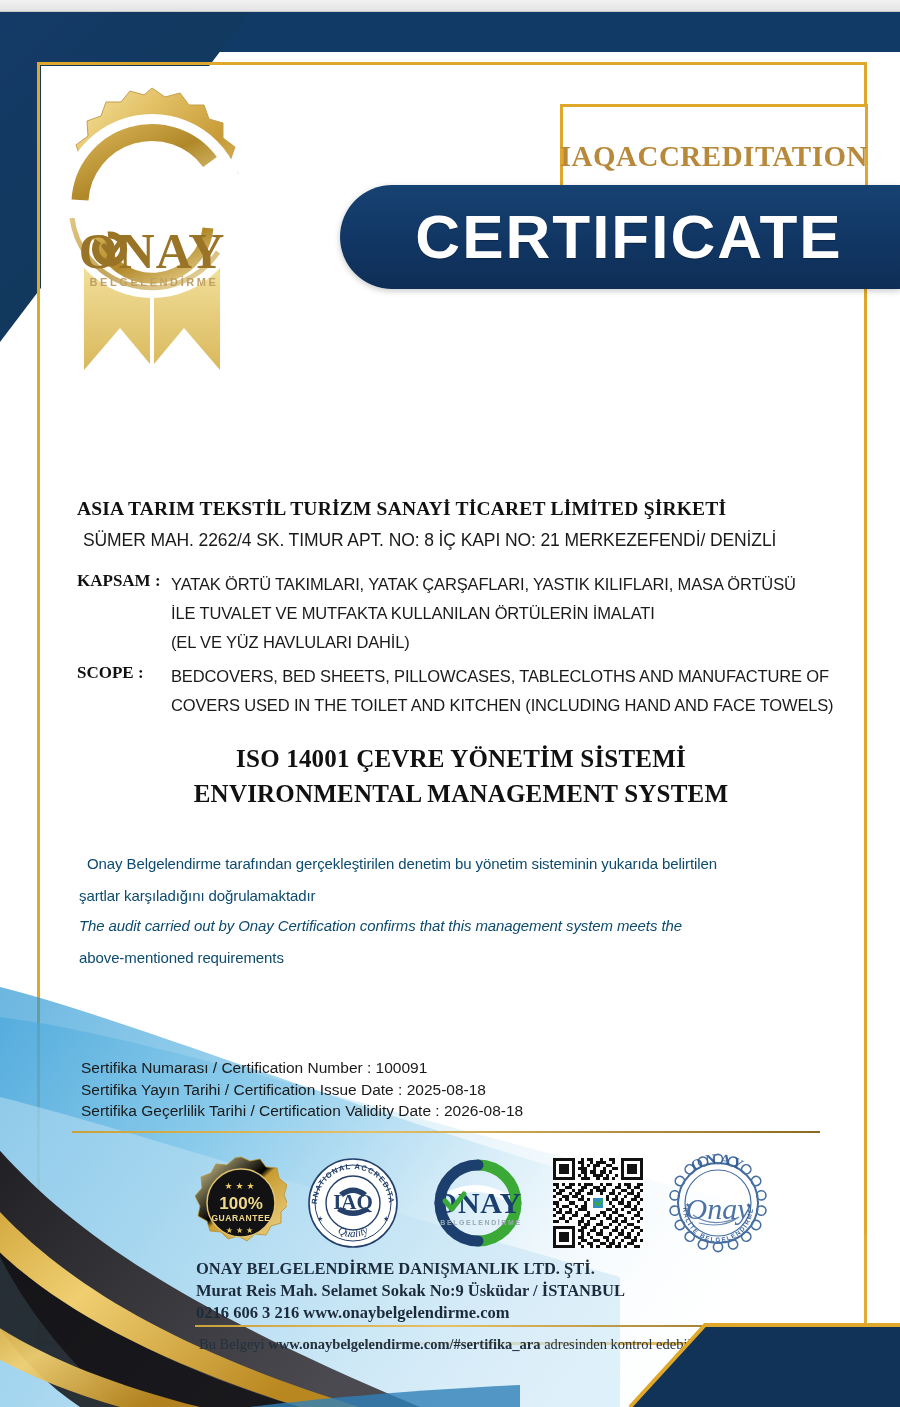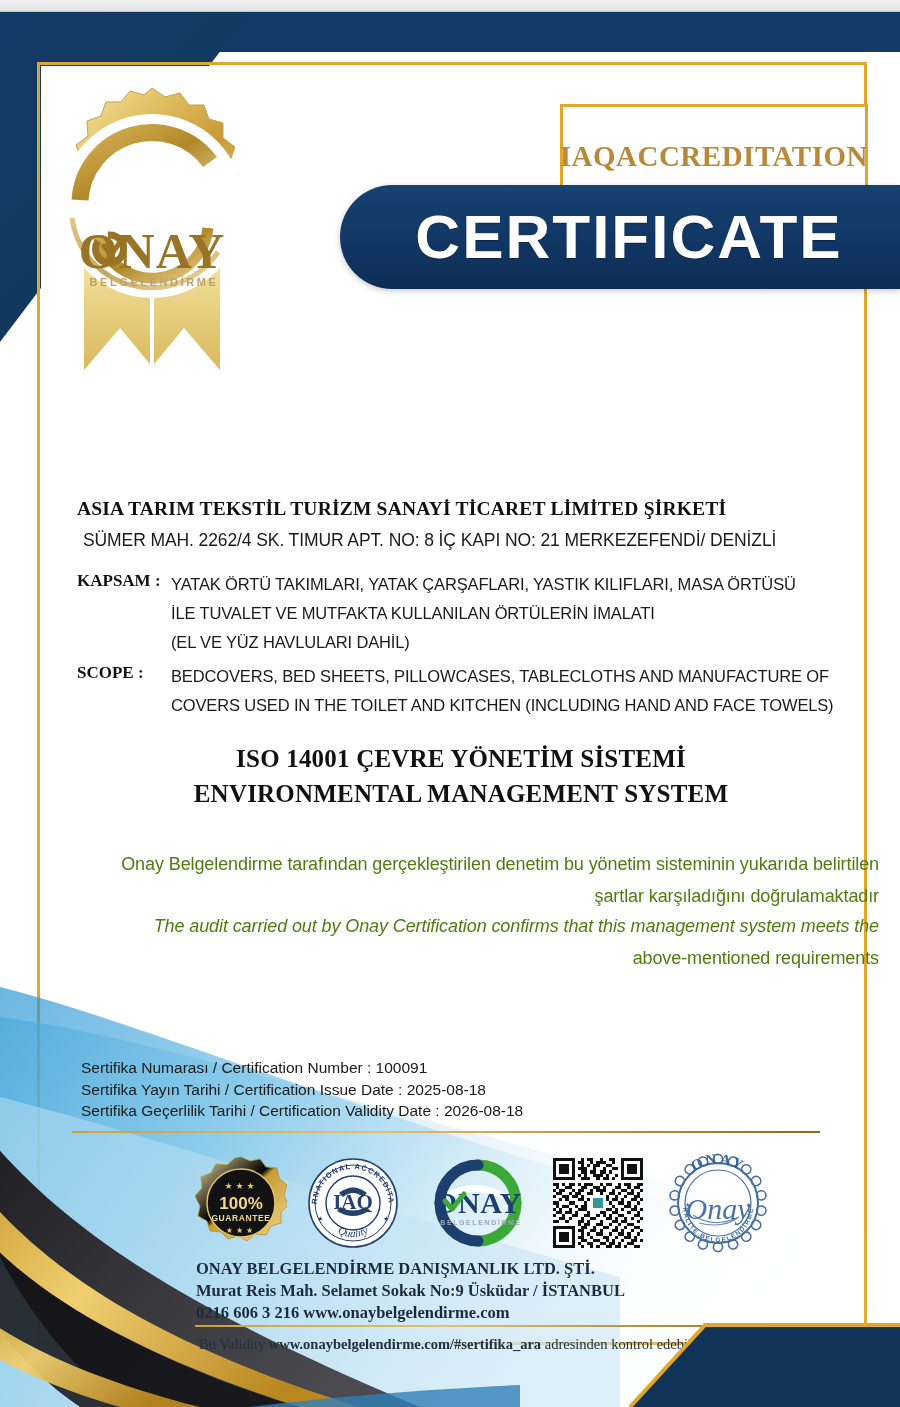--- a/index.html
+++ b/index.html
@@ -152,23 +152,22 @@
     position: absolute; left: 0; top: 745px; width: 900px;
     text-align: center;
     font-family: "Liberation Serif", serif;
     font-weight: 700; color: #111;
   }
   .standard .l1 { font-size: 25px; letter-spacing: 0.2px; }
   .standard .l2 { font-size: 25px; margin-top: 7px; letter-spacing: 0.2px; }
 
   .statement {
     position: absolute; left: 68px; top: 848px; width: 800px;
-    font-size: 18px; color: #4d7c0f; line-height: 32px;
+    font-size: 15px; color: #0c4a6e; line-height: 32px;
     letter-spacing: -0.1px;
-    text-align: right;
   }
   .statement .tr1 { text-indent: 8px; }
   .statement .en1 { margin-top: -2px; font-style: italic; }
 
   .meta {
     position: absolute; left: 70px; top: 1057px;
     font-size: 15.5px; color: #1a1a1a; line-height: 21.5px;
   }
 
   
@@ -735,21 +734,21 @@
     </div>
   </div>
 
   <div class="footer-addr">
     <div>ONAY BELGELENDİRME DANIŞMANLIK LTD. ŞTİ.</div>
     <div>Murat Reis Mah. Selamet Sokak No:9 Üsküdar / İSTANBUL</div>
     <div class="l3">0216 606 3 216 www.onaybelgelendirme.com</div>
   </div>
 
   <div class="verify">
-    <span>Bu Validity </span><b>www.onaybelgelendirme.com/#sertifika_ara</b><span> adresinden kontrol edebilirsiniz.</span>
+    <span>Bu Belgeyi </span><b>www.onaybelgelendirme.com/#sertifika_ara</b><span> adresinden kontrol edebilirsiniz.</span>
   </div>
 
   <div class="wedge-br">
     <svg width="330" height="110" viewBox="0 0 330 110" preserveAspectRatio="none" aria-hidden="true">
       <polygon points="60,110 135,28 330,28 330,110" fill="#103357"></polygon>
       <polyline points="60,110 135,28 330,28" fill="none" stroke="#e0a82a" stroke-width="4"></polyline>
     </svg>
   </div>
 
 </div>

